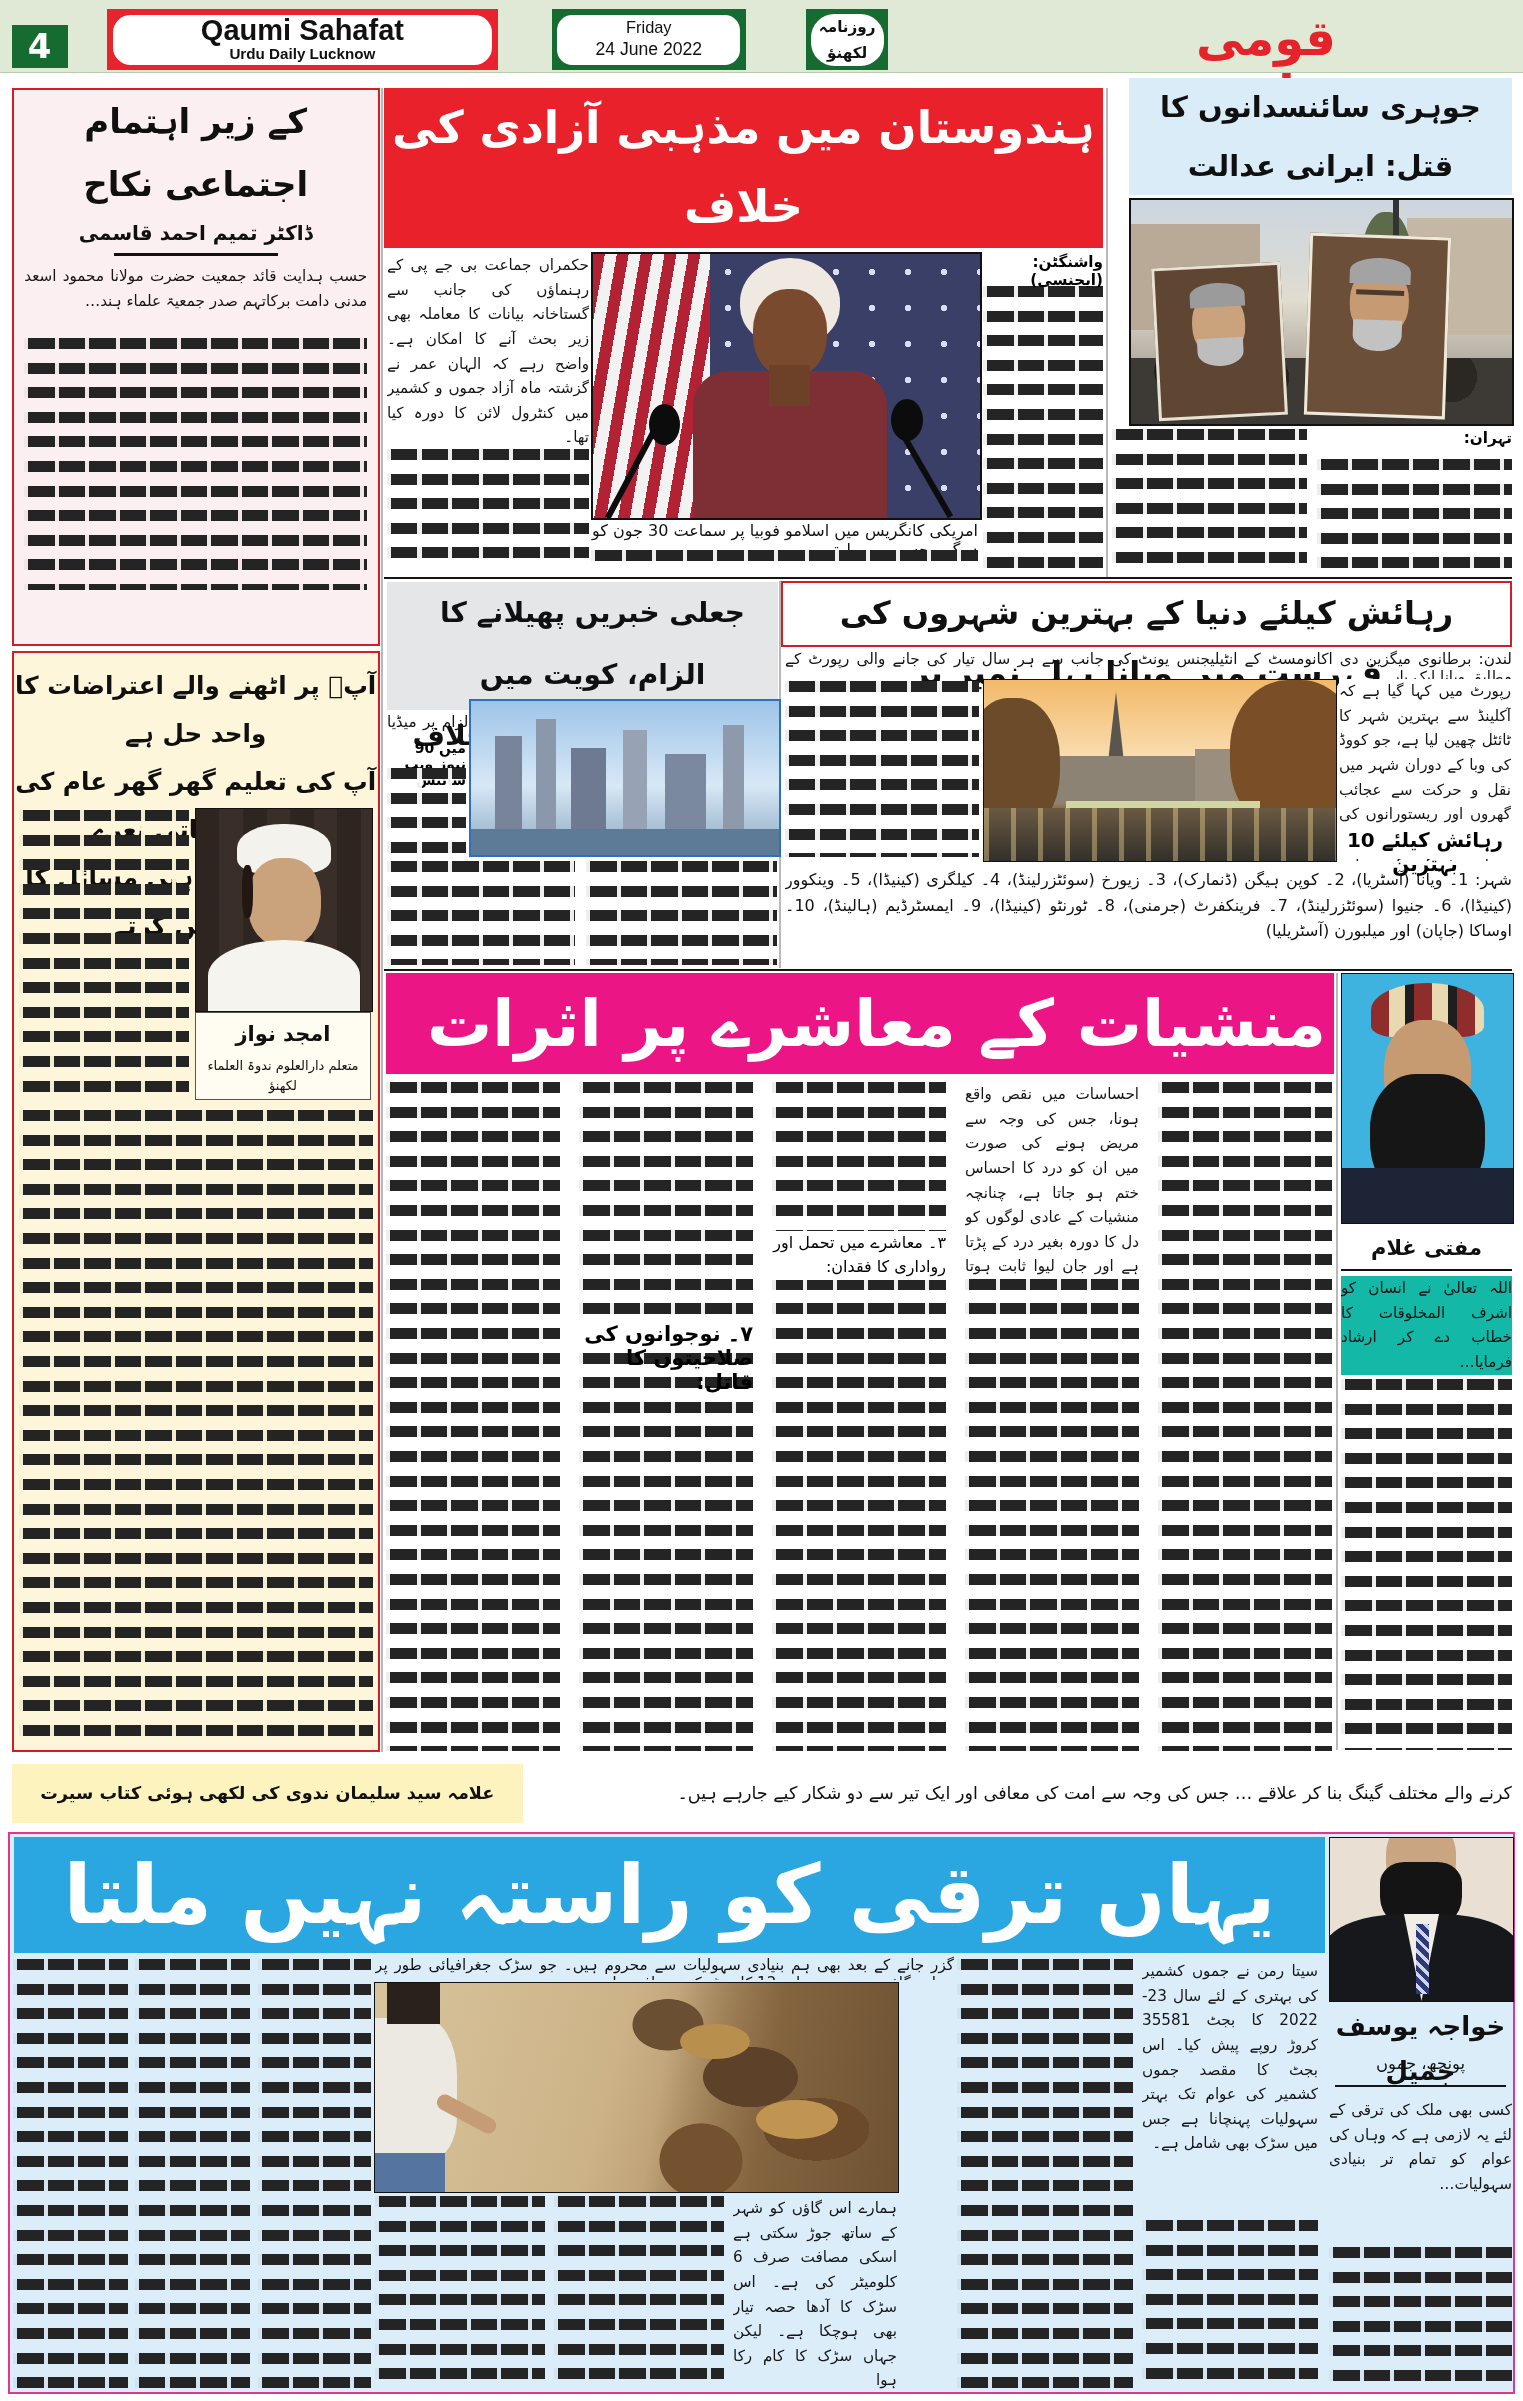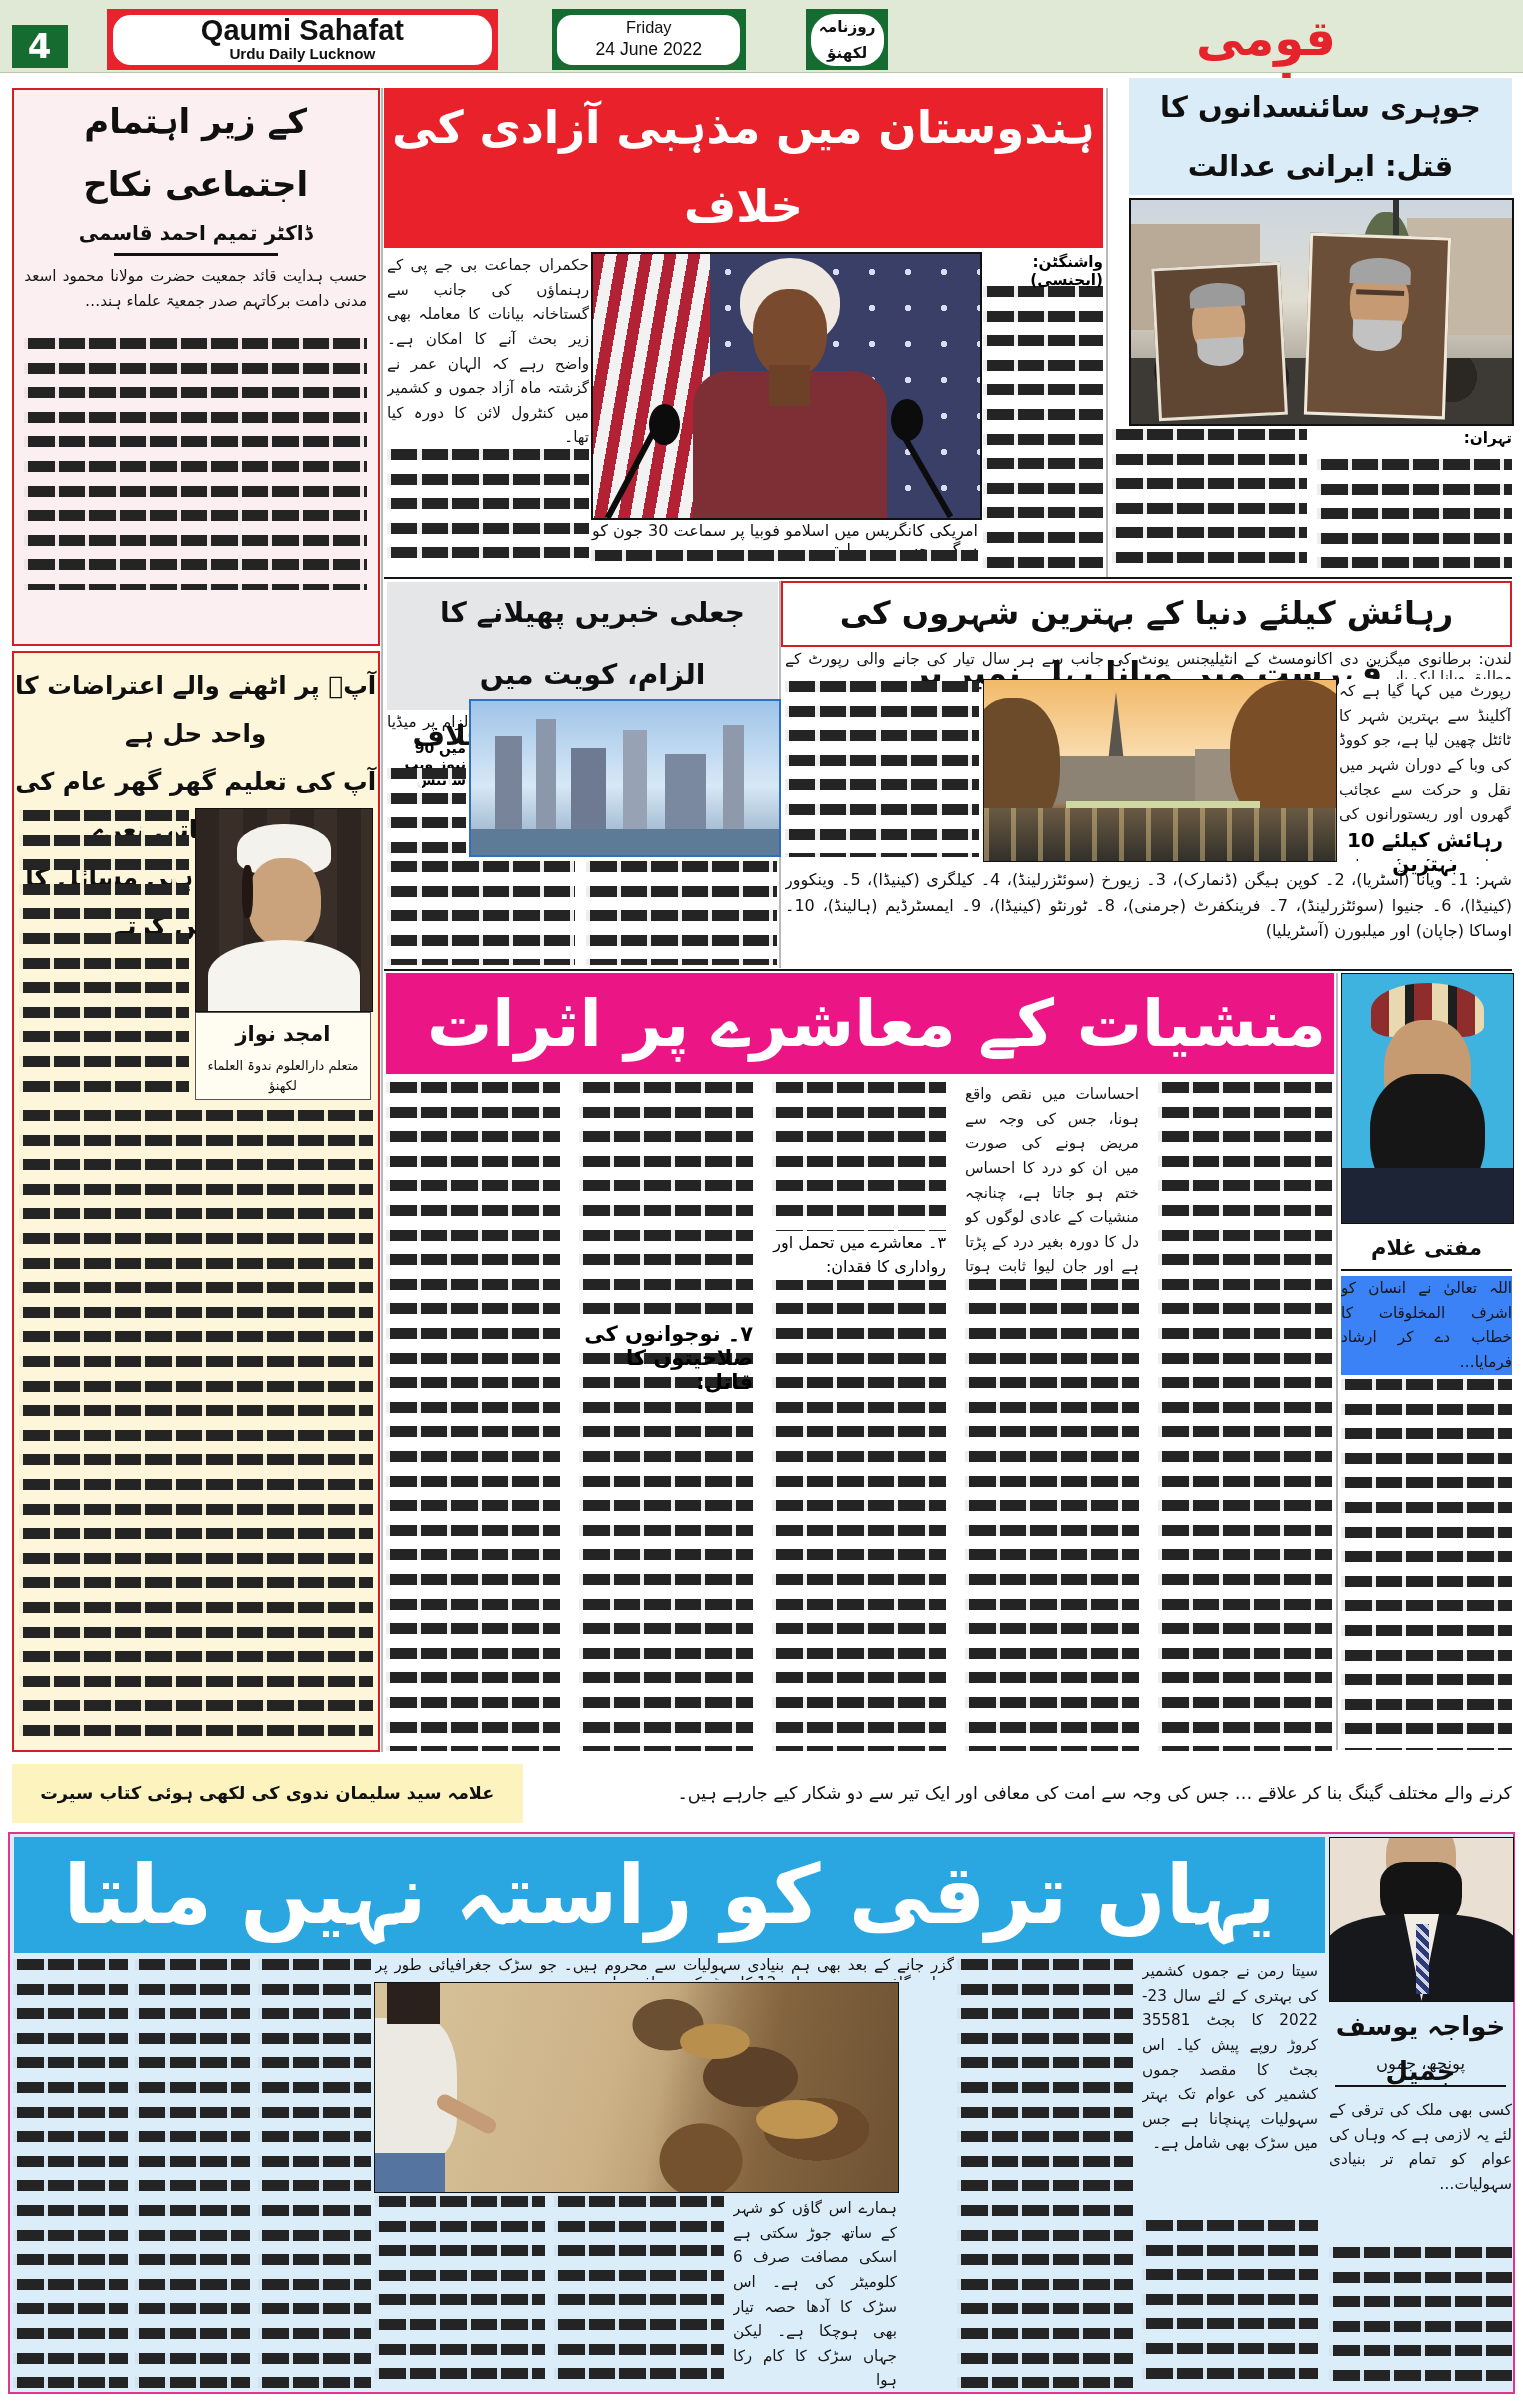--- a/index.html
+++ b/index.html
@@ -201,21 +201,21 @@
 
   <div class="photo" style="left:1341px;top:973px;width:171px;height:249px;border-width:1.2px;background:#3fb3e0;">
     <div class="shape" style="left:29px;top:9.4px;width:113px;height:54px;border-radius:50% 50% 20% 20%;
                 background:repeating-linear-gradient(90deg,#8f2c2c 0 17.6px,#e8d9b0 17.6px 34px,#1e1e1e 34px 43px);"></div>
     <div class="shape" style="left:42px;top:46px;width:87px;height:106px;background:#c79b72;border-radius:44%;"></div>
     <div class="shape" style="left:28px;top:100px;width:115px;height:135px;background:#161616;border-radius:40% 40% 50% 50%;"></div>
     <div class="shape" style="left:0;top:194px;width:171px;height:55px;background:#1d2436;"></div>
   </div>
   <div class="cap" style="position:absolute;left:1341px;top:1227px;width:171px;height:42px;font-size:21px;line-height:42px;
               border-bottom:2.3px solid #111;">مفتی غلام یٰسین نظامی</div>
-  <div class="abs" style="left:1341px;top:1276px;width:171px;height:99px;background:#3b82f6;overflow:hidden;">
+  <div class="abs" style="left:1341px;top:1276px;width:171px;height:99px;background:#14b8a6;overflow:hidden;">
     <div class="lead">اللہ تعالیٰ نے انسان کو اشرف المخلوقات کا خطاب دے کر ارشاد فرمایا…</div>
   </div>
   <div class="abs fill" style="left:1341px;top:1379px;width:171px;height:371px;"></div>
 
   <div class="abs" style="left:11.7px;top:651px;width:368px;height:1101px;background:#fdf6da;border:2.3px solid #d21f26;box-sizing:border-box;">
     <div class="hl" style="margin-top:9.4px;font-size:24.6px;line-height:48px;">آپؐ پر اٹھنے والے اعتراضات کا واحد حل ہے</div>
     <div class="hl" style="font-size:24.6px;line-height:48px;">آپ کی تعلیم گھر گھر عام کی جائے جذباتی نعرے</div>
     <div class="hl" style="font-size:24.6px;line-height:48px;">حوصلہ بڑھاتے ہیں مسائل کا حل نہیں کرتے</div>
   </div>
 

